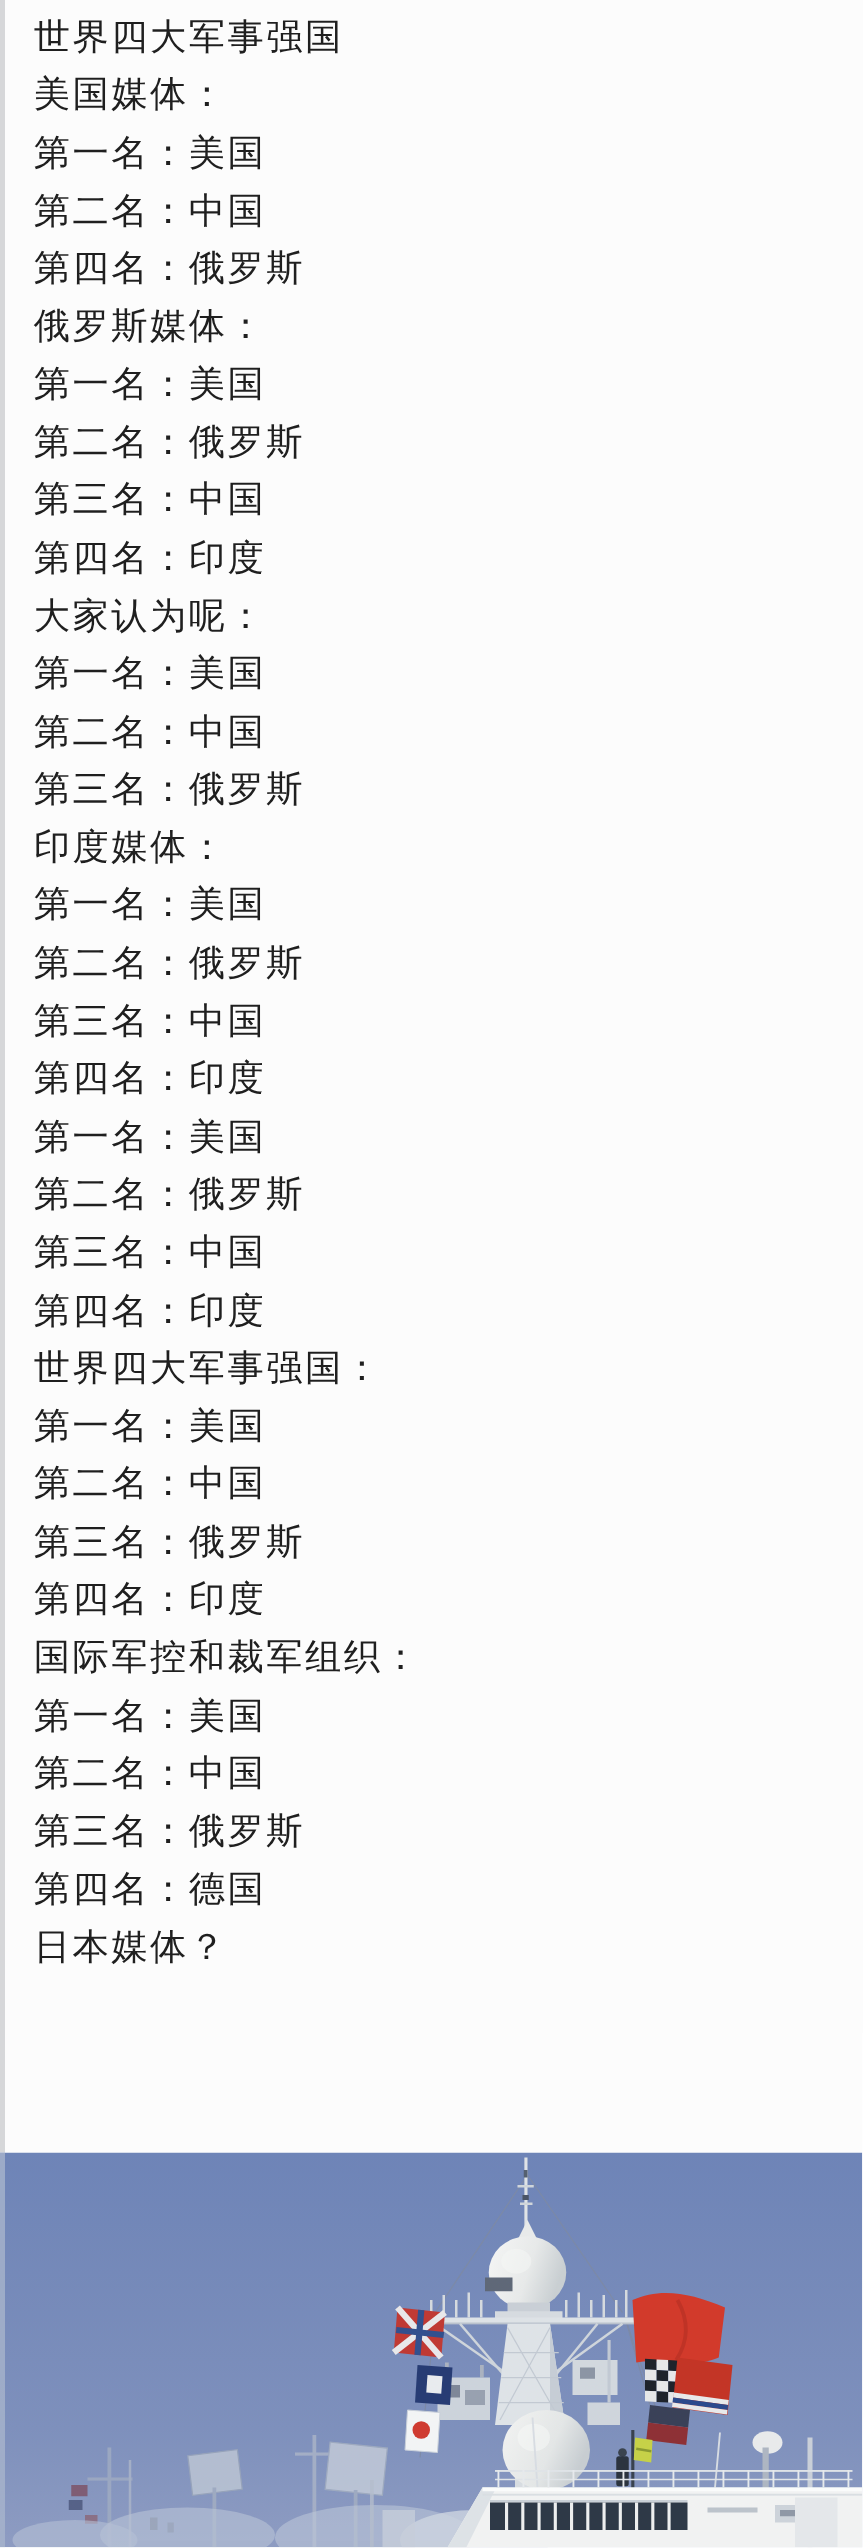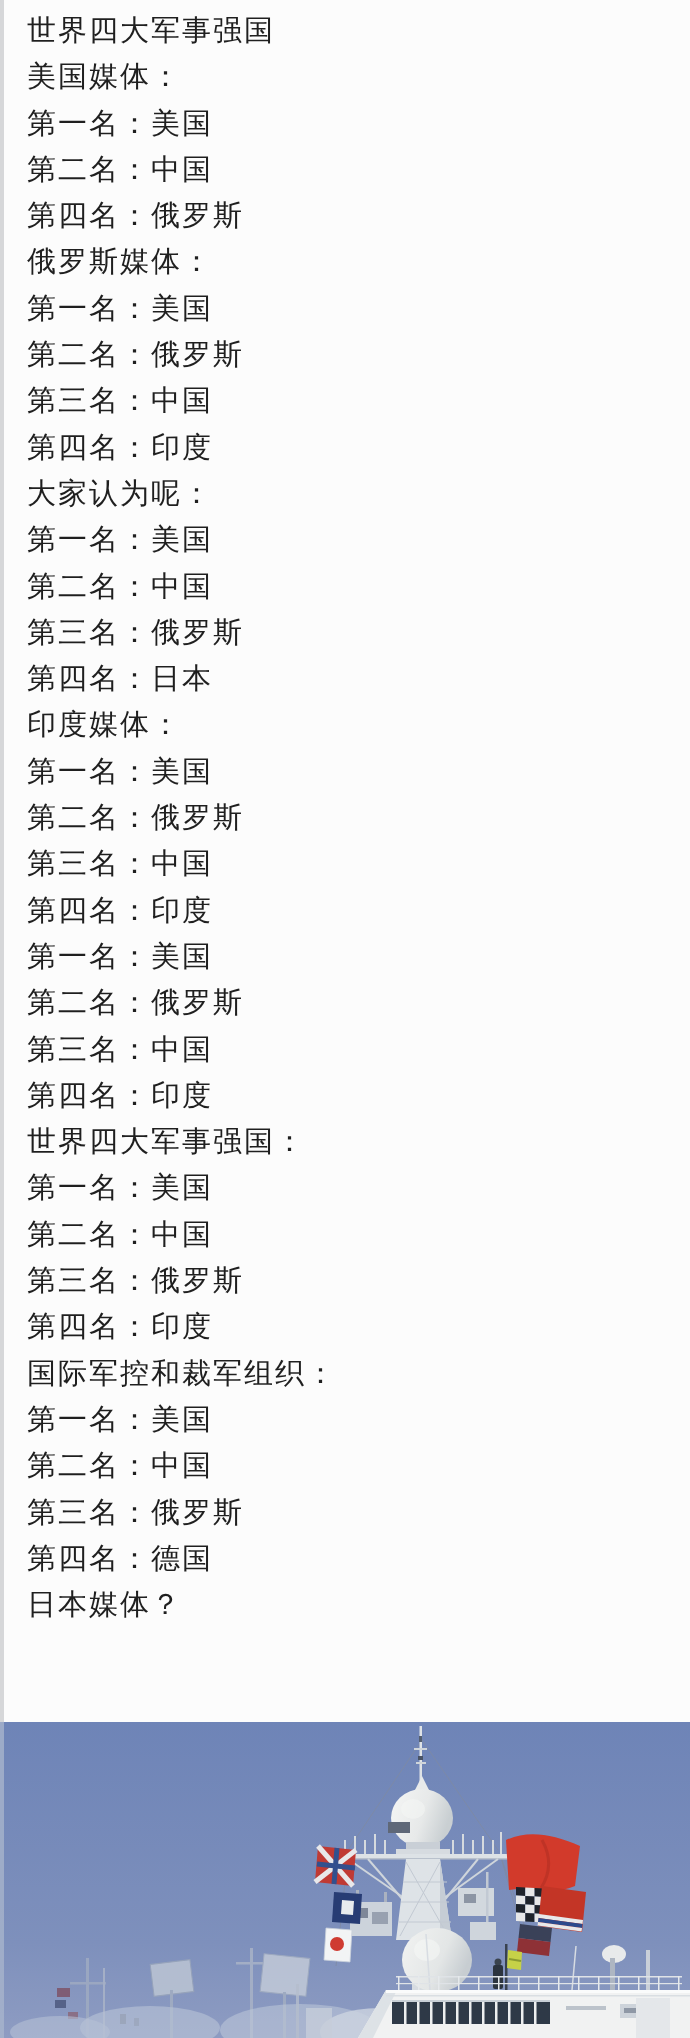--- a/index.html
+++ b/index.html
@@ -37,21 +37,20 @@
       <div class="line">第四名：俄罗斯</div>
       <div class="line">俄罗斯媒体：</div>
       <div class="line">第一名：美国</div>
       <div class="line">第二名：俄罗斯</div>
       <div class="line">第三名：中国</div>
       <div class="line">第四名：印度</div>
       <div class="line">大家认为呢：</div>
       <div class="line">第一名：美国</div>
       <div class="line">第二名：中国</div>
       <div class="line">第三名：俄罗斯</div>
-      <div class="line">第四名：日本</div>
       <div class="line">印度媒体：</div>
       <div class="line">第一名：美国</div>
       <div class="line">第二名：俄罗斯</div>
       <div class="line">第三名：中国</div>
       <div class="line">第四名：印度</div>
       <div class="line">第一名：美国</div>
       <div class="line">第二名：俄罗斯</div>
       <div class="line">第三名：中国</div>
       <div class="line">第四名：印度</div>
       <div class="line">世界四大军事强国：</div>

